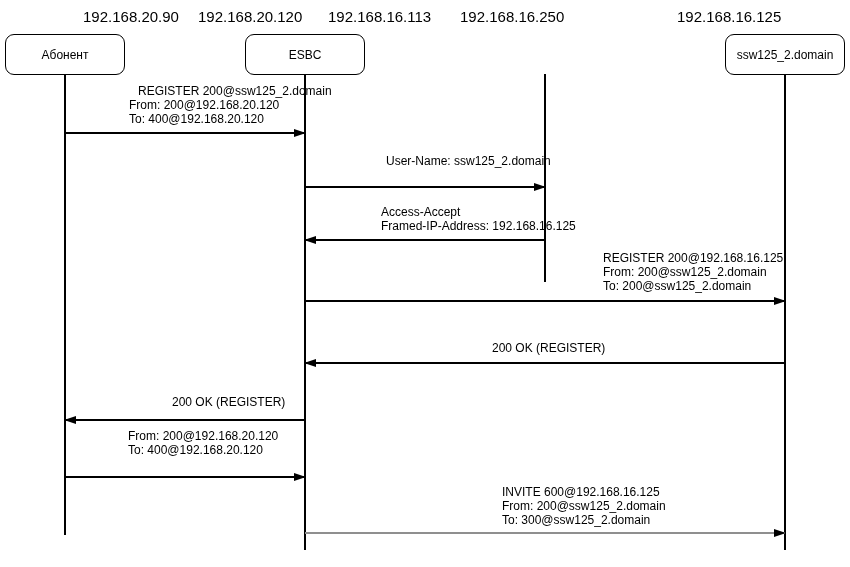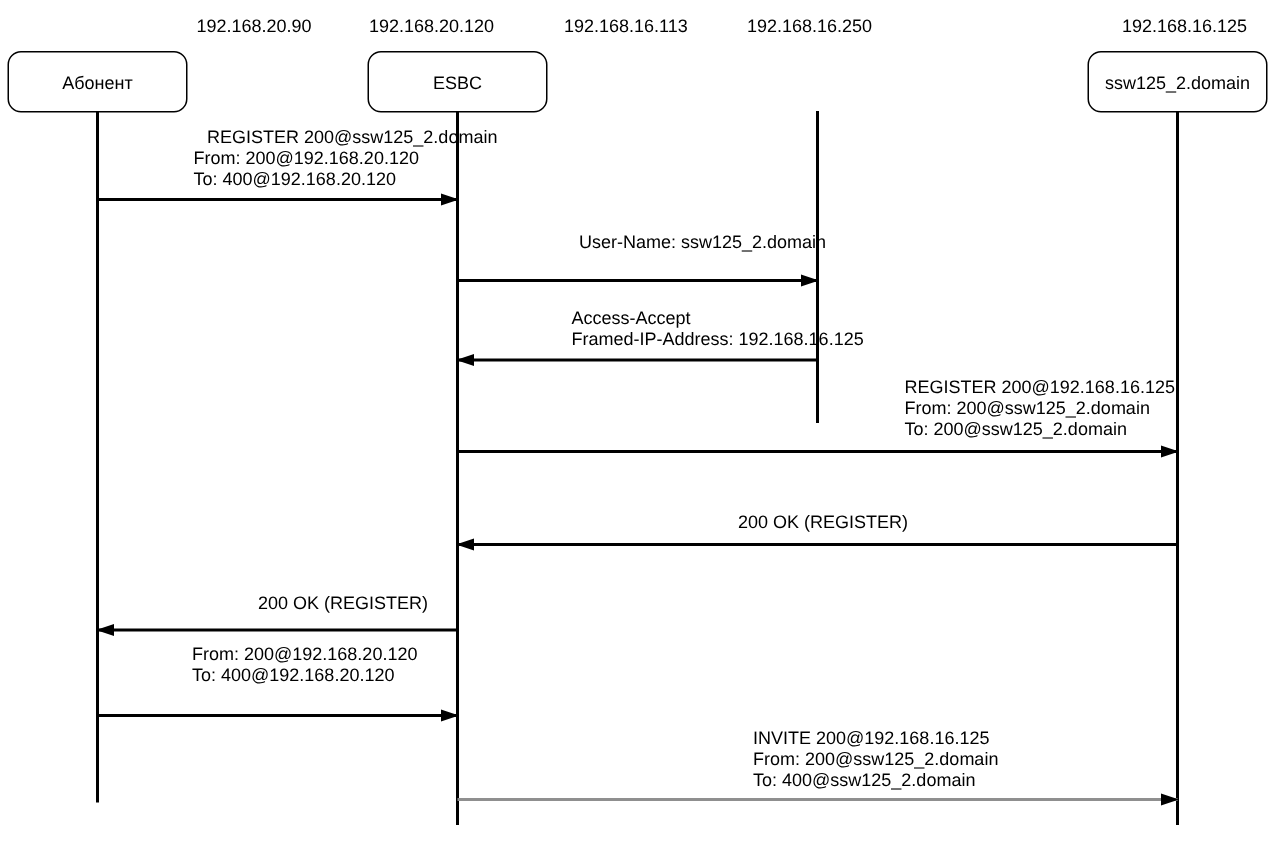--- a/index.html
+++ b/index.html
@@ -12,24 +12,23 @@
     width: 850px;
     height: 567px;
     background: #ffffff;
     font-family: "Liberation Sans", sans-serif;
     color: #000000;
     overflow: hidden;
   }
   .ip {
     position: absolute;
     top: 10px;
-    font-size: 12px;
+    font-size: 15px;
     line-height: 14px;
     white-space: nowrap;
-    margin-left: 48px;
   }
   .actor {
     position: absolute;
     top: 34px;
     width: 120px;
     height: 41px;
     box-sizing: border-box;
     border: 1.5px solid #000000;
     border-radius: 9px;
     background: #ffffff;
@@ -83,22 +82,22 @@
   }
 </style>
 </head>
 <body>
 
 <div class="canvas">
 
   <div class="ip" style="left:83px">192.168.20.90</div>
   <div class="ip" style="left:198px">192.168.20.120</div>
   <div class="ip" style="left:328px">192.168.16.113</div>
-  <div class="ip" style="left:450px">192.168.16.250</div>
-  <div class="ip" style="left:700px">192.168.16.125</div>
+  <div class="ip" style="left:460px">192.168.16.250</div>
+  <div class="ip" style="left:677px">192.168.16.125</div>
 
   <div class="actor" style="left:5px">
     <span>Абонент</span>
   </div>
   <div class="actor" style="left:245px">
     <span>ESBC</span>
   </div>
   <div class="actor" style="left:725px">
     <span>ssw125_2.domain</span>
   </div>
@@ -143,19 +142,19 @@
   </div>
   <div class="arrow left" style="left:65px;top:419px;width:240px"></div>
 
   <div class="msg" style="left:84px;top:429px">
     <span>From: 200@192.168.20.120</span>
     <span>To: 400@192.168.20.120</span>
   </div>
   <div class="arrow right" style="left:65px;top:476px;width:240px"></div>
 
   <div class="msg" style="left:458px;top:485px">
-    <span>INVITE 200@192.168.16.125</span>
+    <span>INVITE 600@192.168.16.125</span>
     <span>From: 200@ssw125_2.domain</span>
-    <span>To: 400@ssw125_2.domain</span>
+    <span>To: 300@ssw125_2.domain</span>
   </div>
   <div class="arrow right gray" style="left:305px;top:532px;width:480px"></div>
 
 </div>
 
 </body></html>

